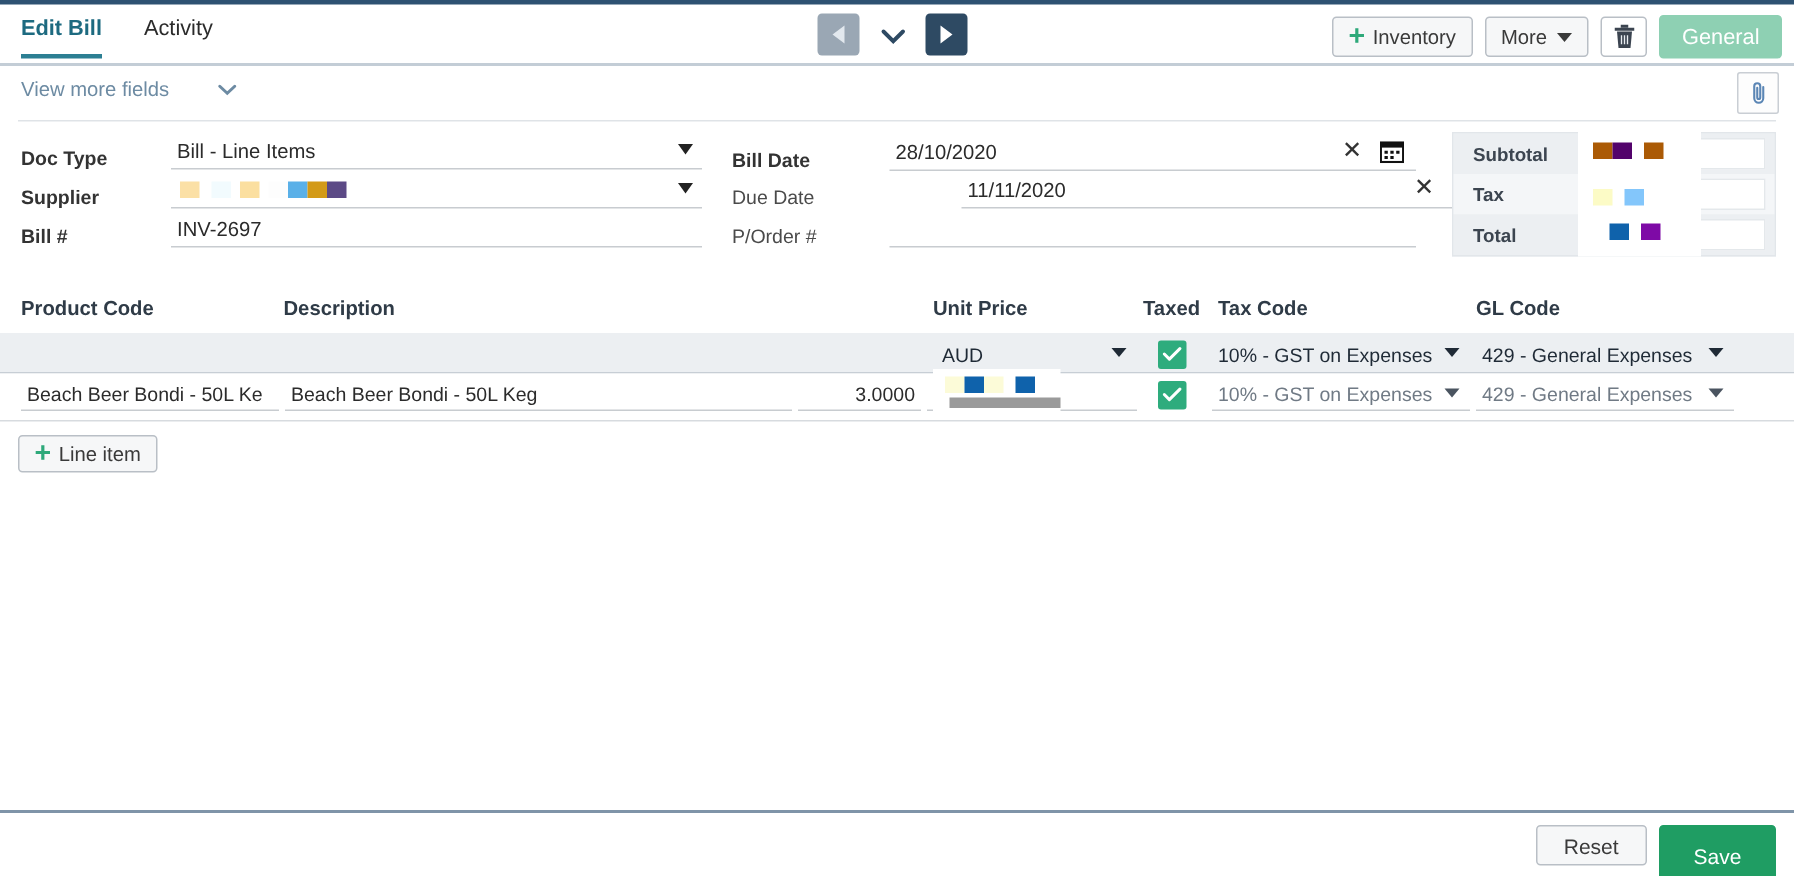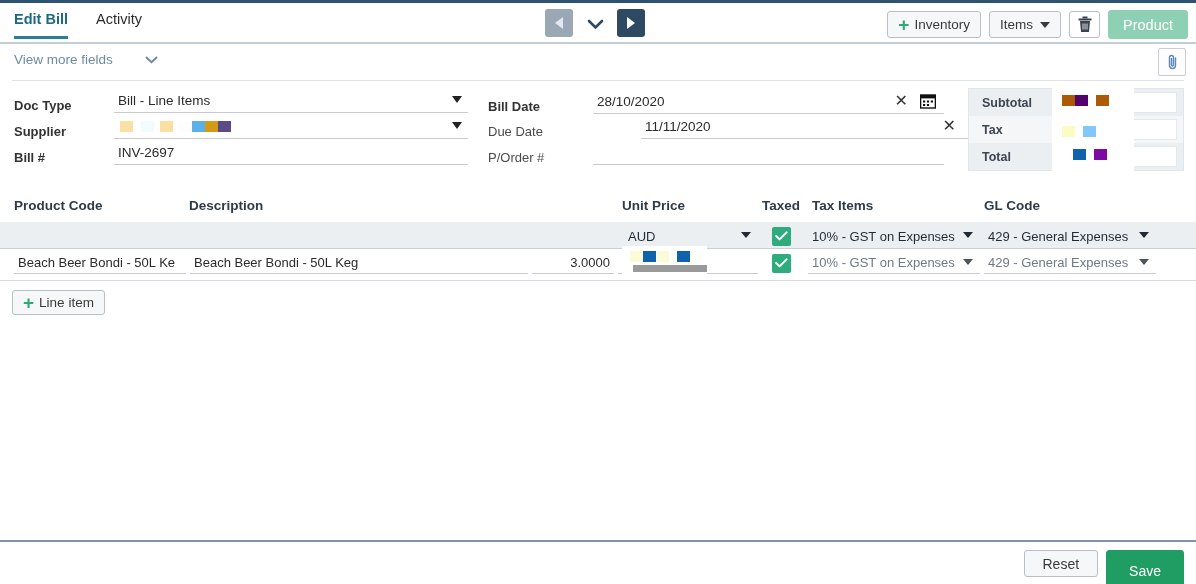--- a/index.html
+++ b/index.html
@@ -154,33 +154,33 @@
         <span class="tri"></span>
       </div>
     </div>
 
     <div class="actions">
       <div class="btn">
         <span class="plus">+</span>
         <span>Inventory</span>
       </div>
       <div class="btn">
-        <span>Items</span>
+        <span>More</span>
         <span class="caret"></span>
       </div>
       <div class="btn btn-trash">
         <svg width="14" height="17" viewBox="0 0 14 17">
           <rect x="4.5" y="0.5" width="5" height="2" fill="#3b4450"></rect>
           <rect x="0.5" y="2.5" width="13" height="2" fill="#3b4450"></rect>
           <path d="M2 5 h10 l-1 11 h-8 z" fill="#3b4450"></path>
           <path d="M5 7.5 v6 M7 7.5 v6 M9 7.5 v6" stroke="#e9edf1" stroke-width="0.9"></path>
         </svg>
       </div>
       <div class="btn btn-approve">
-        <span>Product</span>
+        <span>General</span>
       </div>
     </div>
   </div>
 
   <div class="subhead">
     <div class="viewmore">
       <span>View more fields</span>
       <svg class="vchev" width="13" height="8" viewBox="0 0 13 8">
         <path d="M1.5 1.5 L6.5 6.2 L11.5 1.5" stroke="#6d8ba3" stroke-width="2" fill="none" stroke-linecap="round"></path>
       </svg>
@@ -280,21 +280,21 @@
   </div>
 
   <div class="tbl">
 
     <div class="thead">
       <span class="th" style="left:14px;">Product Code</span>
       <span class="th" style="left:189px;">Description</span>
       <span class="th" style="left:531px;margin-top:23px;">Qty</span>
       <span class="th" style="left:622px;">Unit Price</span>
       <span class="th" style="left:762px;">Taxed</span>
-      <span class="th" style="left:812px;">Tax Items</span>
+      <span class="th" style="left:812px;">Tax Code</span>
       <span class="th" style="left:984px;">GL Code</span>
       <span class="kebab">
         <span class="kdot"></span>
         <span class="kdot"></span>
         <span class="kdot"></span>
       </span>
       <span class="thline"></span>
     </div>
 
     <div class="drow">

